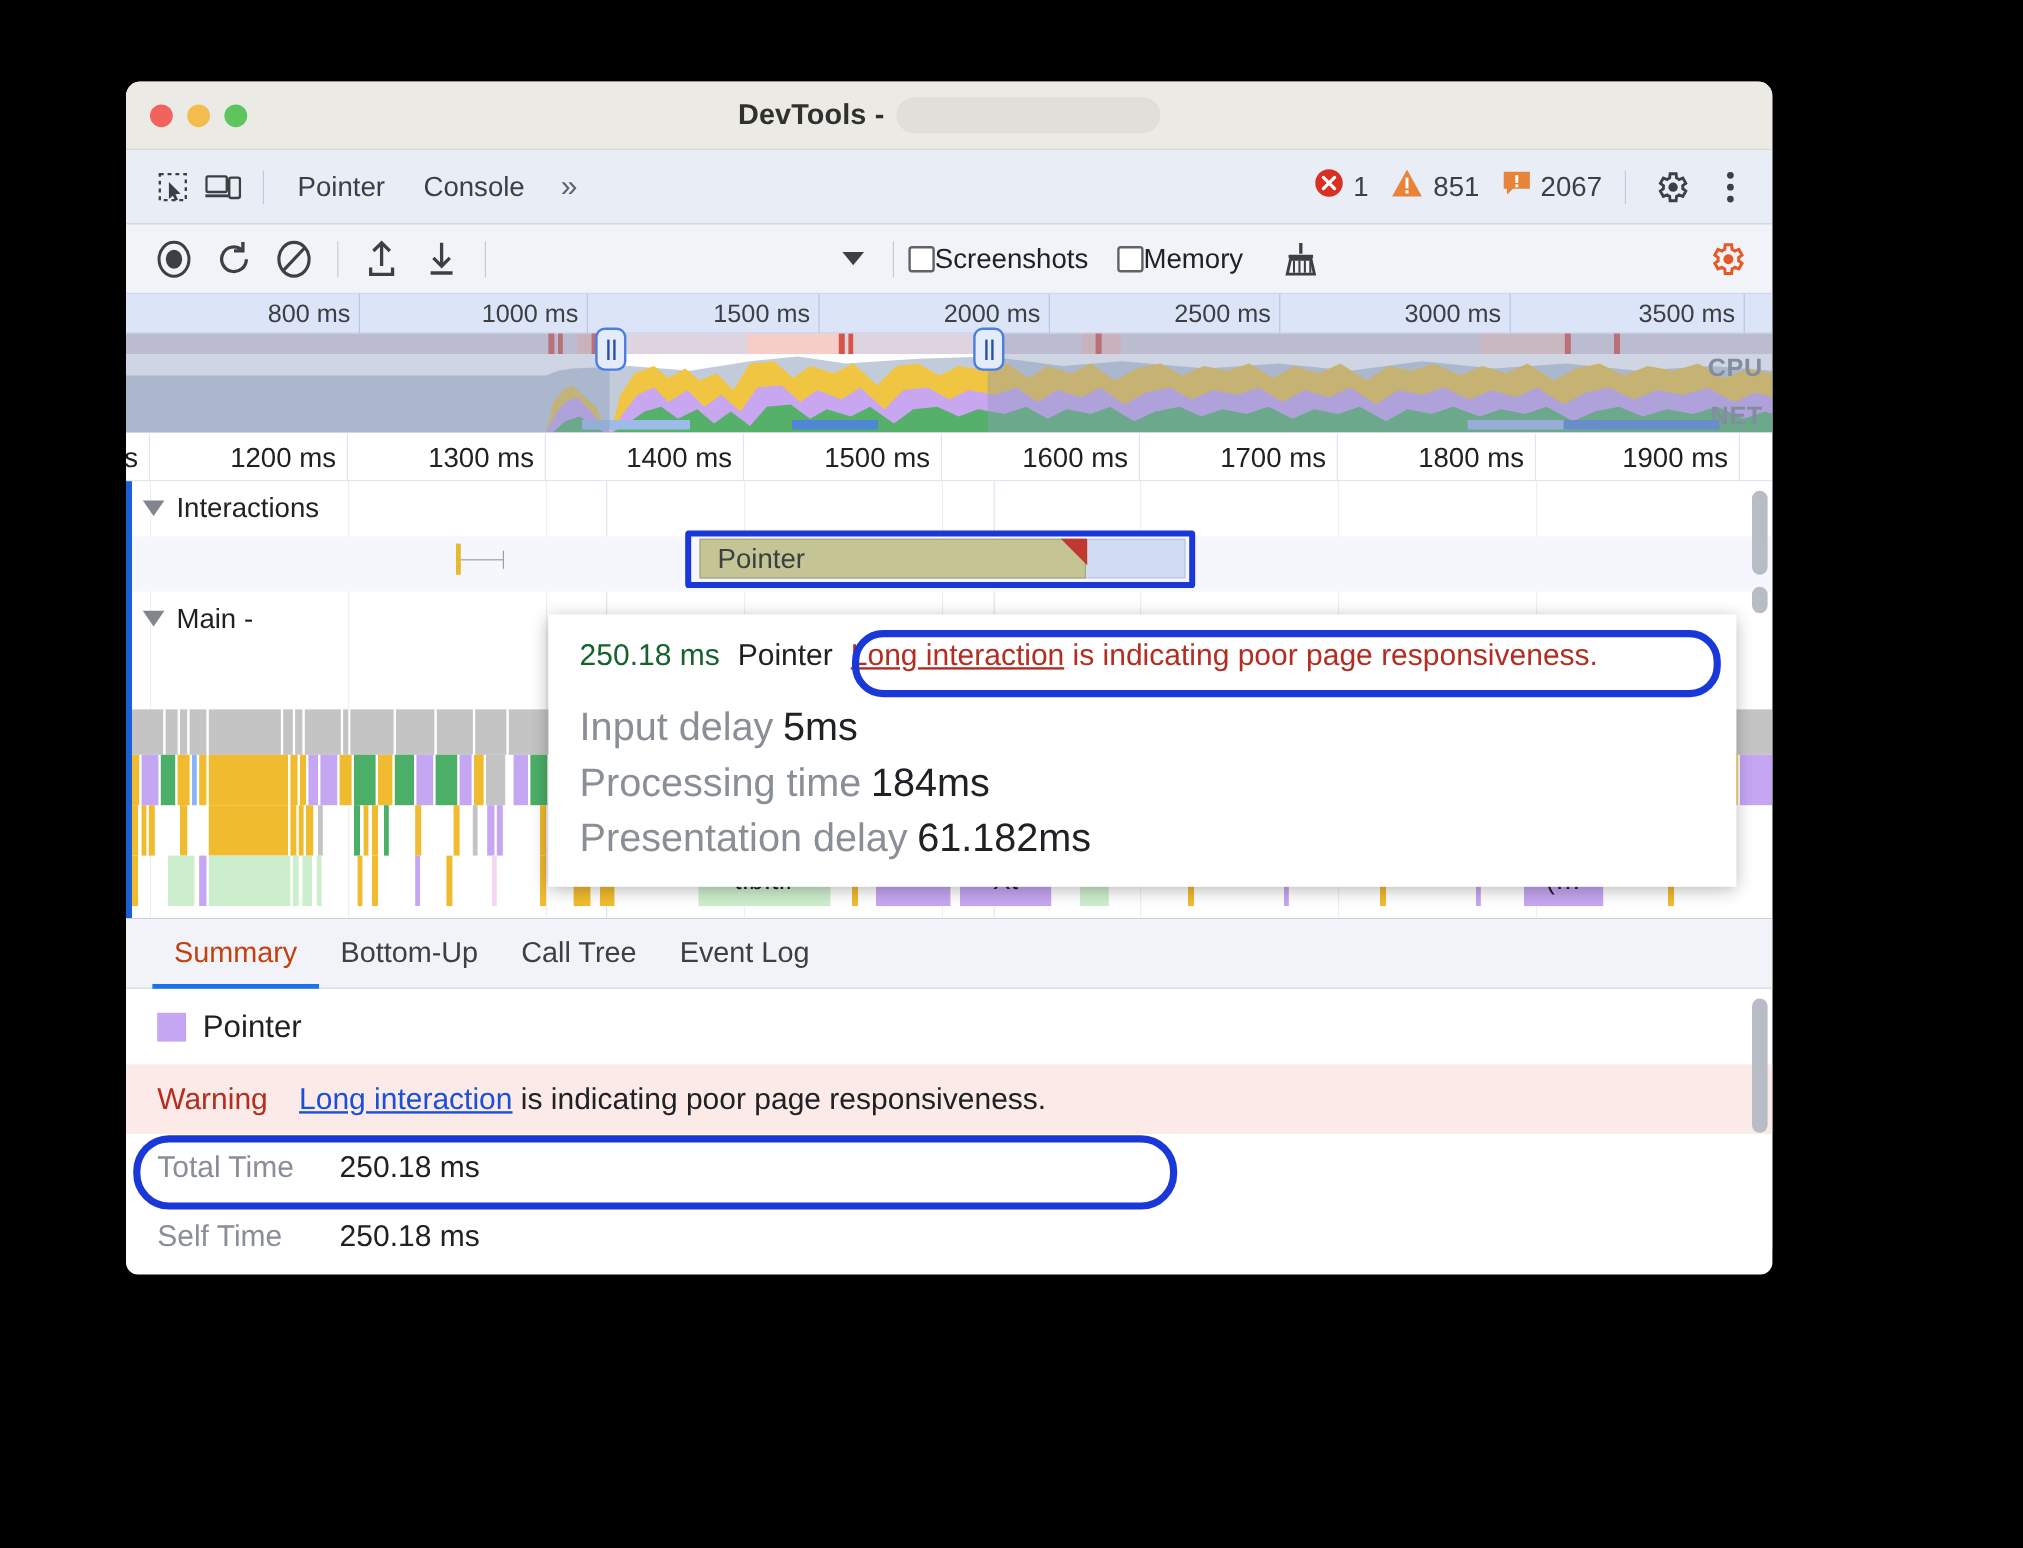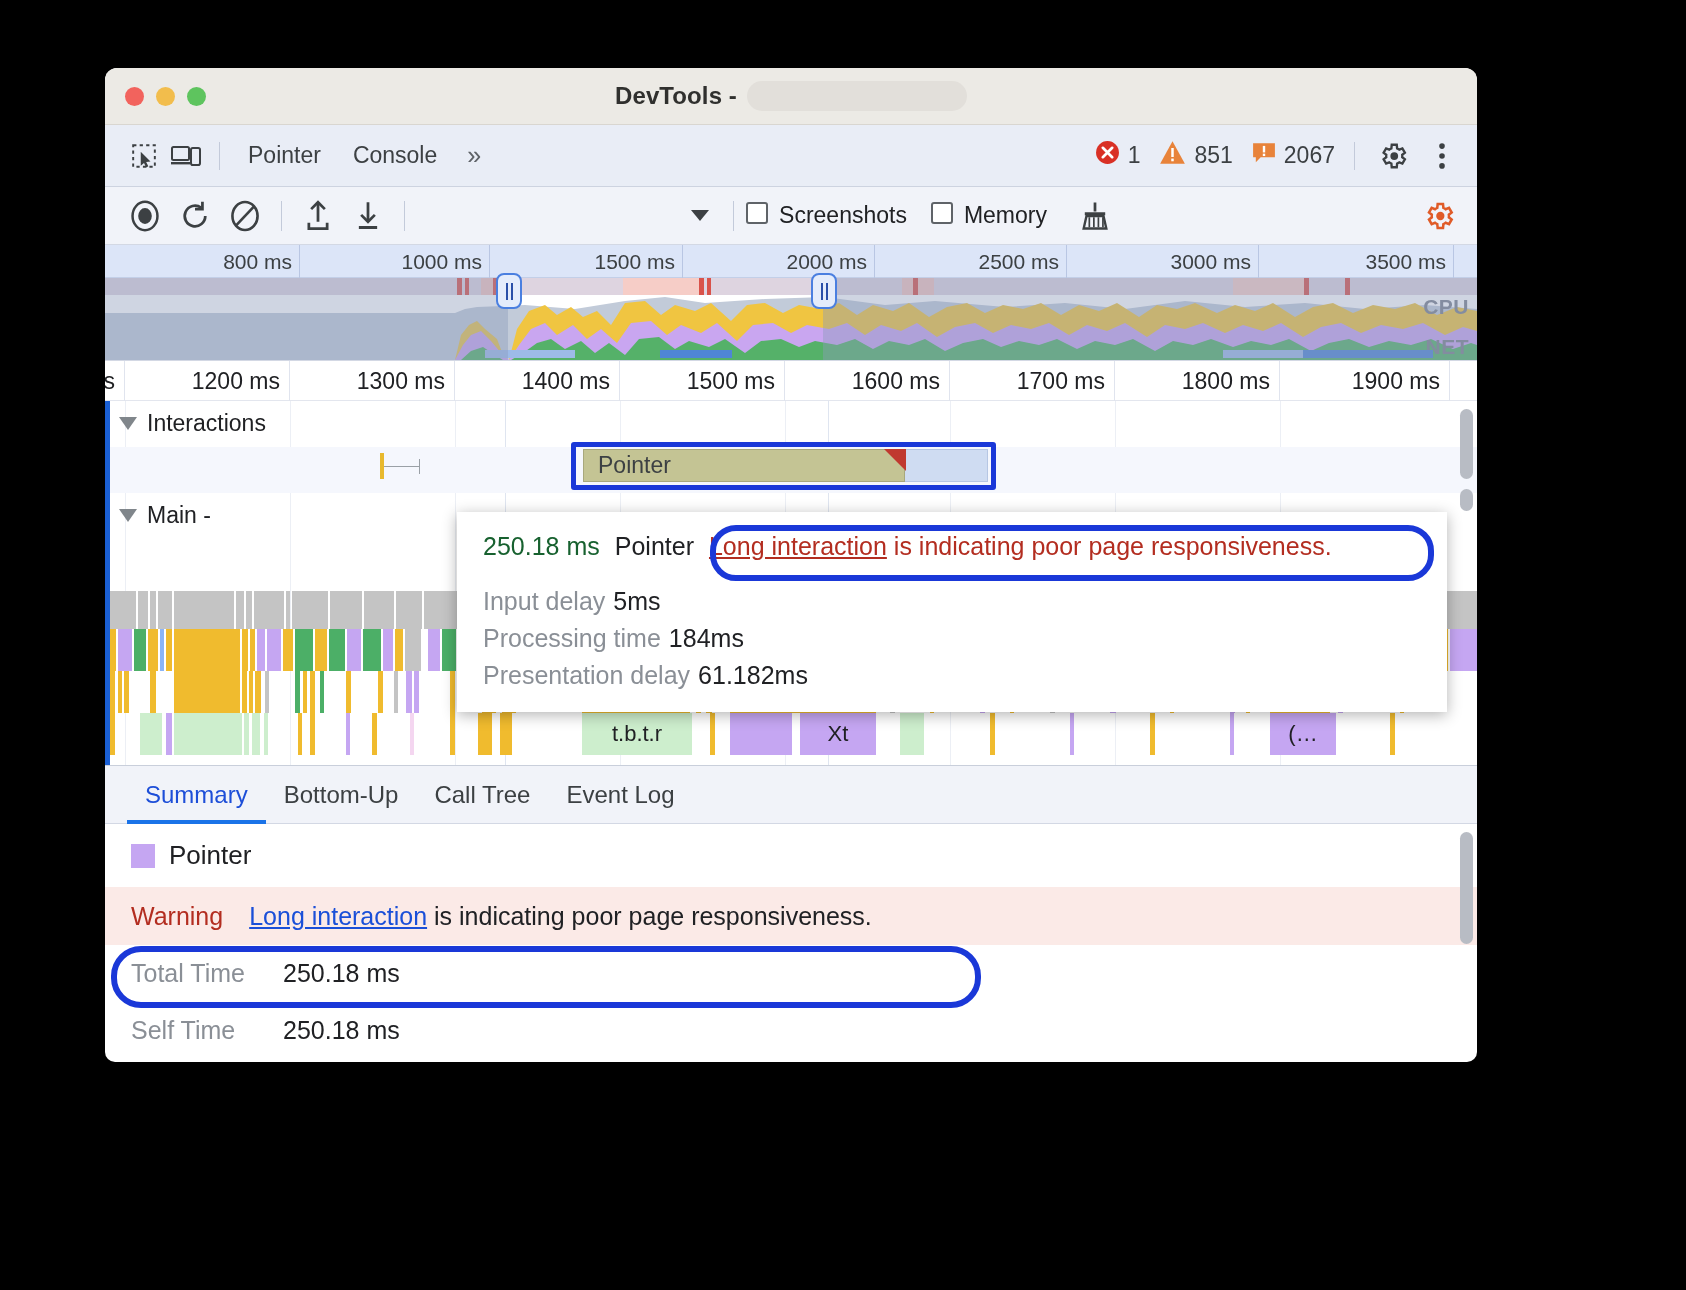--- a/index.html
+++ b/index.html
@@ -92,21 +92,21 @@
     width: 48px; height: 48px; display: flex;
     align-items: center; justify-content: center; color: #3c4043; flex: none;
   }
   .pt-sep { width: 1px; height: 30px; background: #c3cada; margin: 0 10px; flex: none; }
   .pt-combo {
     flex: 1; height: 40px; display: flex; align-items: center;
     justify-content: flex-end; padding-right: 12px;
   }
   .caret-down { width: 0; height: 0; border-left: 9px solid transparent;
     border-right: 9px solid transparent; border-top: 11px solid #3c4043; }
-  .cb-wrap { display: flex; align-items: flex-start; gap: 11px; margin-right: 22px; }
+  .cb-wrap { display: flex; align-items: center; margin-right: 22px; }
   .cbox {
     width: 22px; height: 22px; border: 2px solid #5f6368;
     border-radius: 3px; background: #fff;
   }
   .cb-label { font-size: 23px; color: #202124; }
 
   
   .overview { position: relative; height: 115px; background: #fff; overflow: hidden; }
   .ov-ruler {
     height: 33px; position: relative;
@@ -213,21 +213,21 @@
     position: absolute; background: #ffffff;
     box-shadow: 0 3px 14px rgba(0,0,0,.3);
     padding: 20px 26px 22px 26px; z-index: 40;
   }
   .tt-head { display: flex; align-items: center; gap: 15px; margin-bottom: 26px; }
   .tt-dur { font-size: 25px; color: #17612f; }
   .tt-name { font-size: 25px; color: #202124; }
   .tt-warn { font-size: 25px; color: #b32d20; white-space: nowrap; }
   .tt-warn a { color: #b32d20; text-decoration: underline; }
   .tt-rows { display: flex; flex-direction: column; gap: 8px; }
-  .tt-row { font-size: 25px; color: #8a8f96; }
+  .tt-row { font-size: 33px; color: #8a8f96; }
   .tt-row b { color: #202124; font-weight: normal; margin-left: 8px; }
   .tt-ring {
     position: absolute; border: 6px solid #1a38d8;
     border-radius: 26px; z-index: 45; pointer-events: none;
   }
 
   
   .vscroll {
     position: absolute; right: 4px; width: 13px; border-radius: 7px;
     background: #b8bcc4;
@@ -237,21 +237,21 @@
   .bottom { position: relative; background: #fff; height: 276px;
     border-top: 1px solid #c9cfdb; }
   .btabs {
     height: 58px; background: #f1f3f9; display: flex; align-items: center;
     padding-left: 22px; border-bottom: 1px solid #d3d8e4;
   }
   .btab {
     font-size: 24px; color: #3c4043; padding: 0 18px; height: 58px;
     display: flex; align-items: center; white-space: nowrap;
   }
-  .btab.active { color: #1d4ed8; box-shadow: inset 0 -4px 0 #1a73e8; text-align: center; }
+  .btab.active { color: #c2410c; box-shadow: inset 0 -4px 0 #1a73e8; text-align: center; }
 
   .b-body { position: relative; }
   .b-legendrow {
     display: flex; align-items: center; gap: 14px;
     padding: 16px 0 16px 26px;
   }
   .swatch { width: 24px; height: 24px; background: #c5a6f2; }
   .b-legend-label { font-size: 26px; color: #202124; }
 
   .warnrow {

